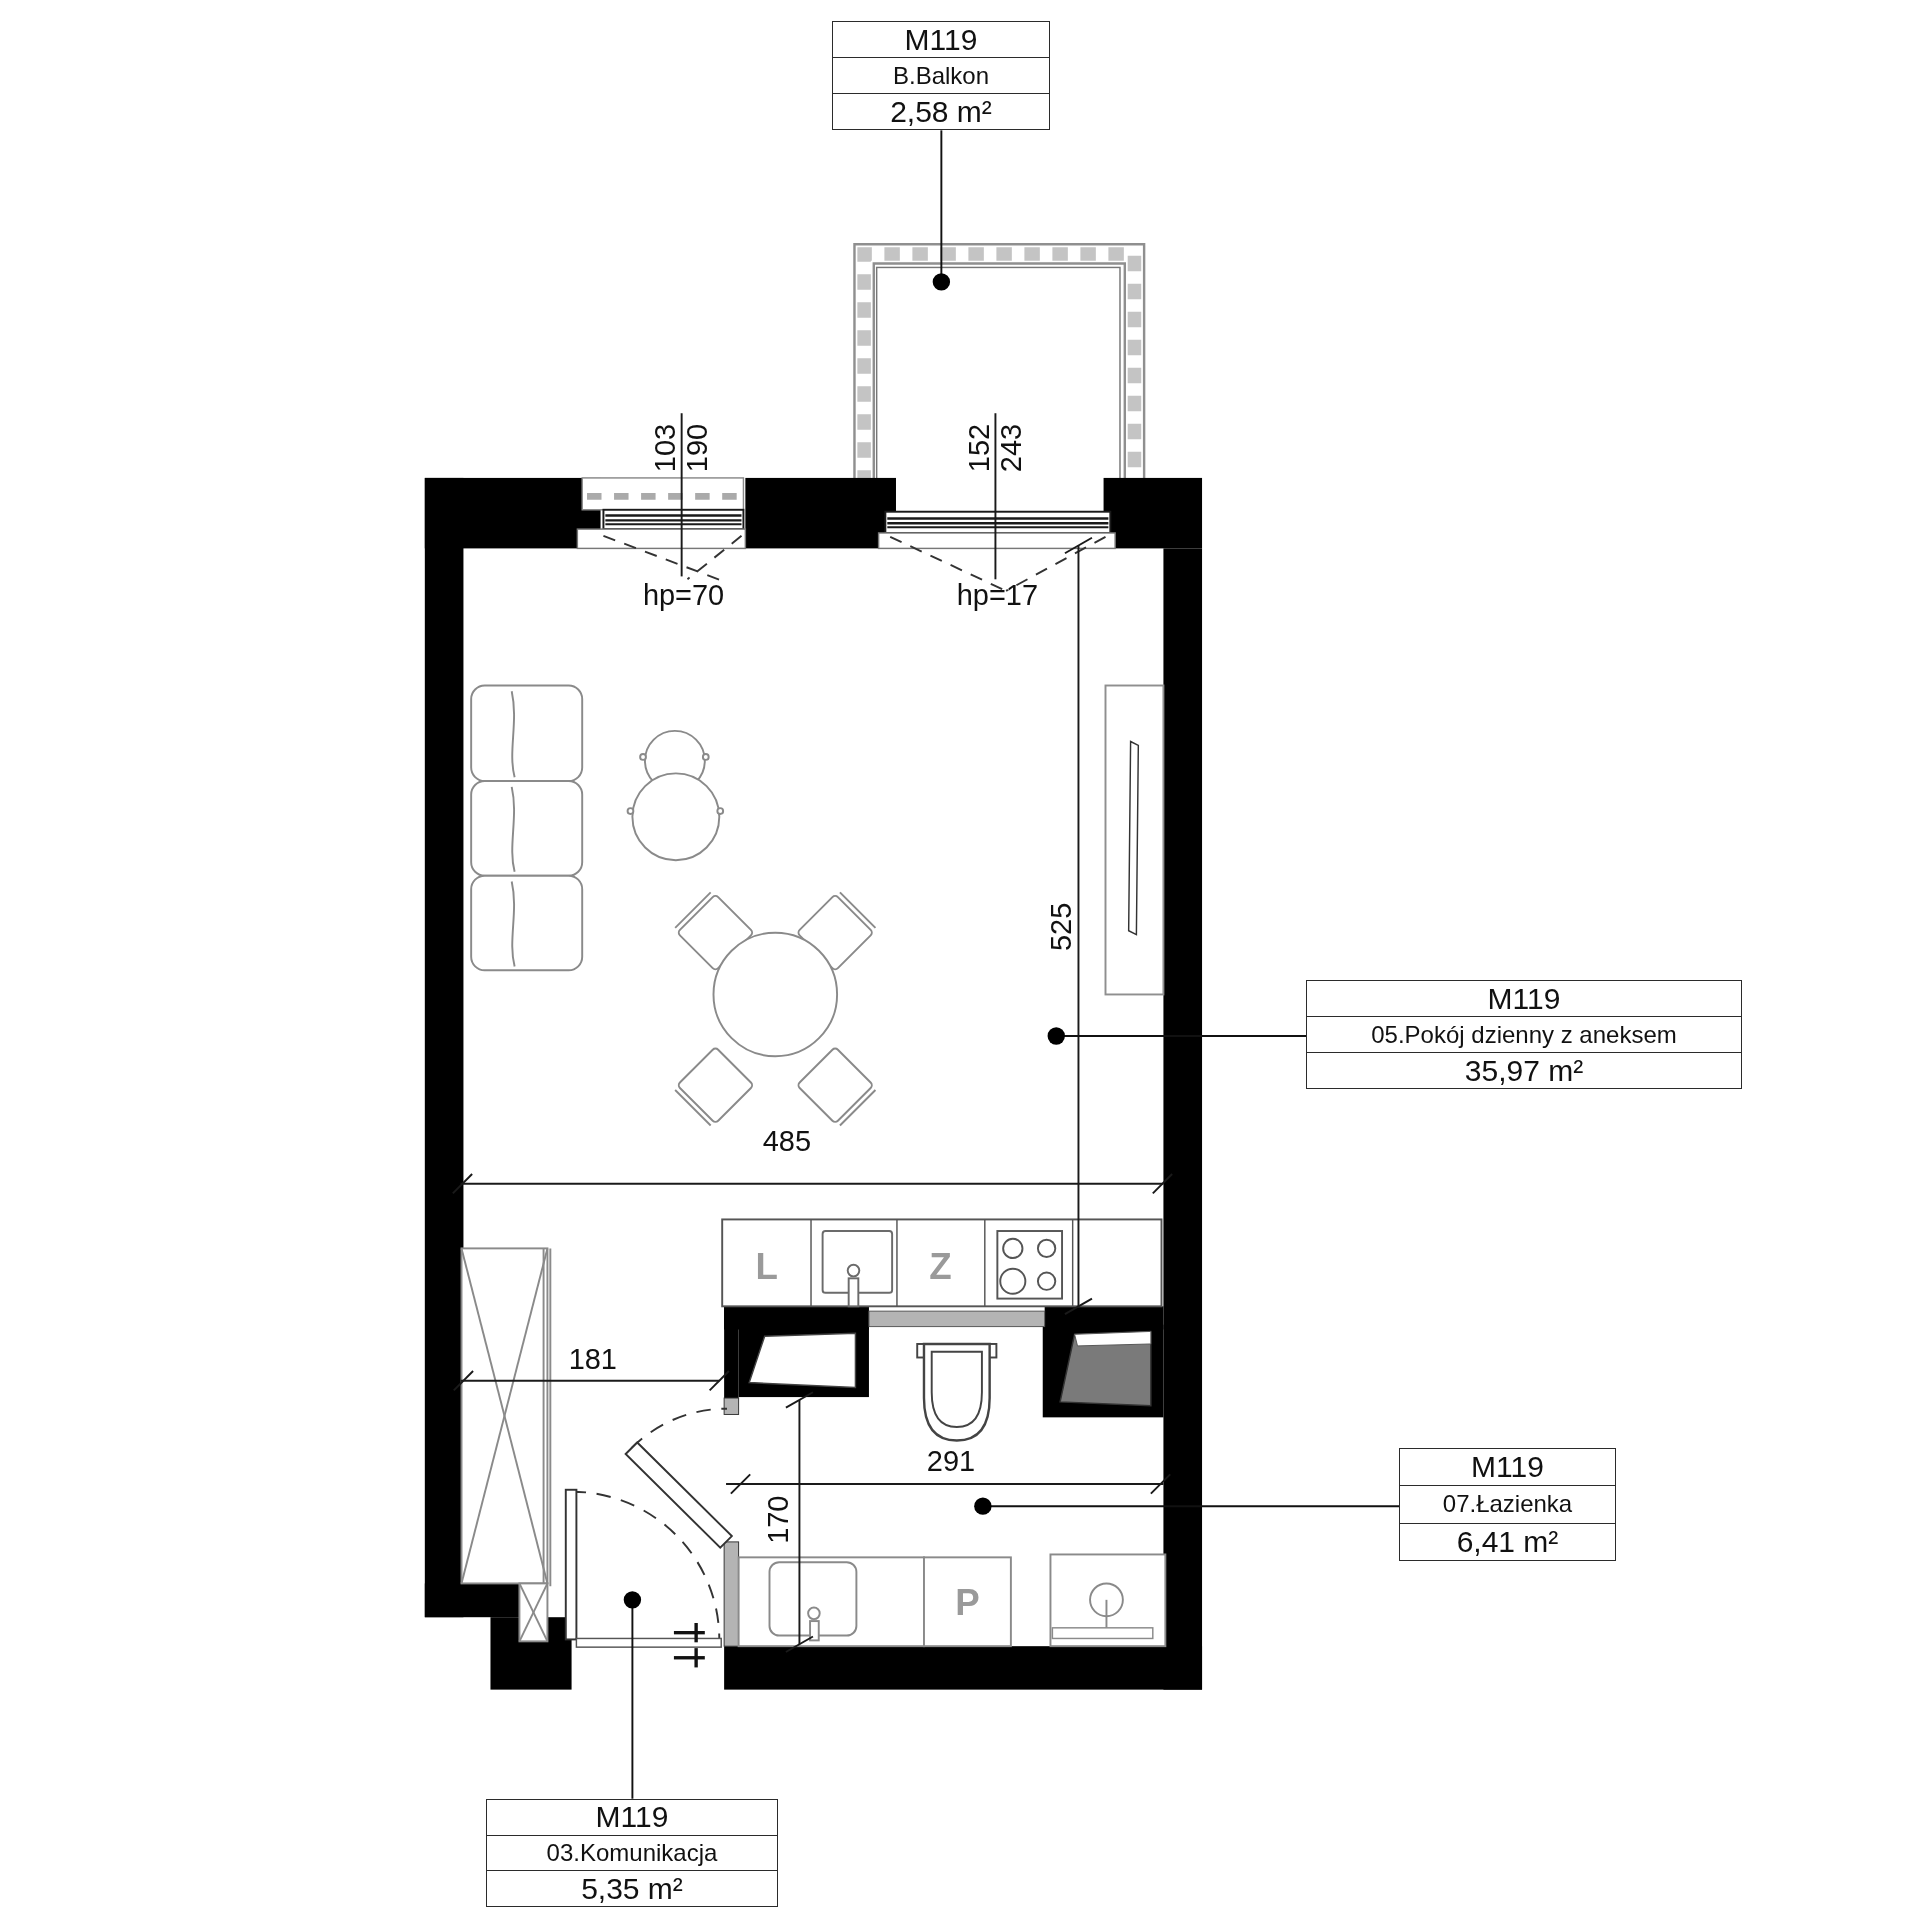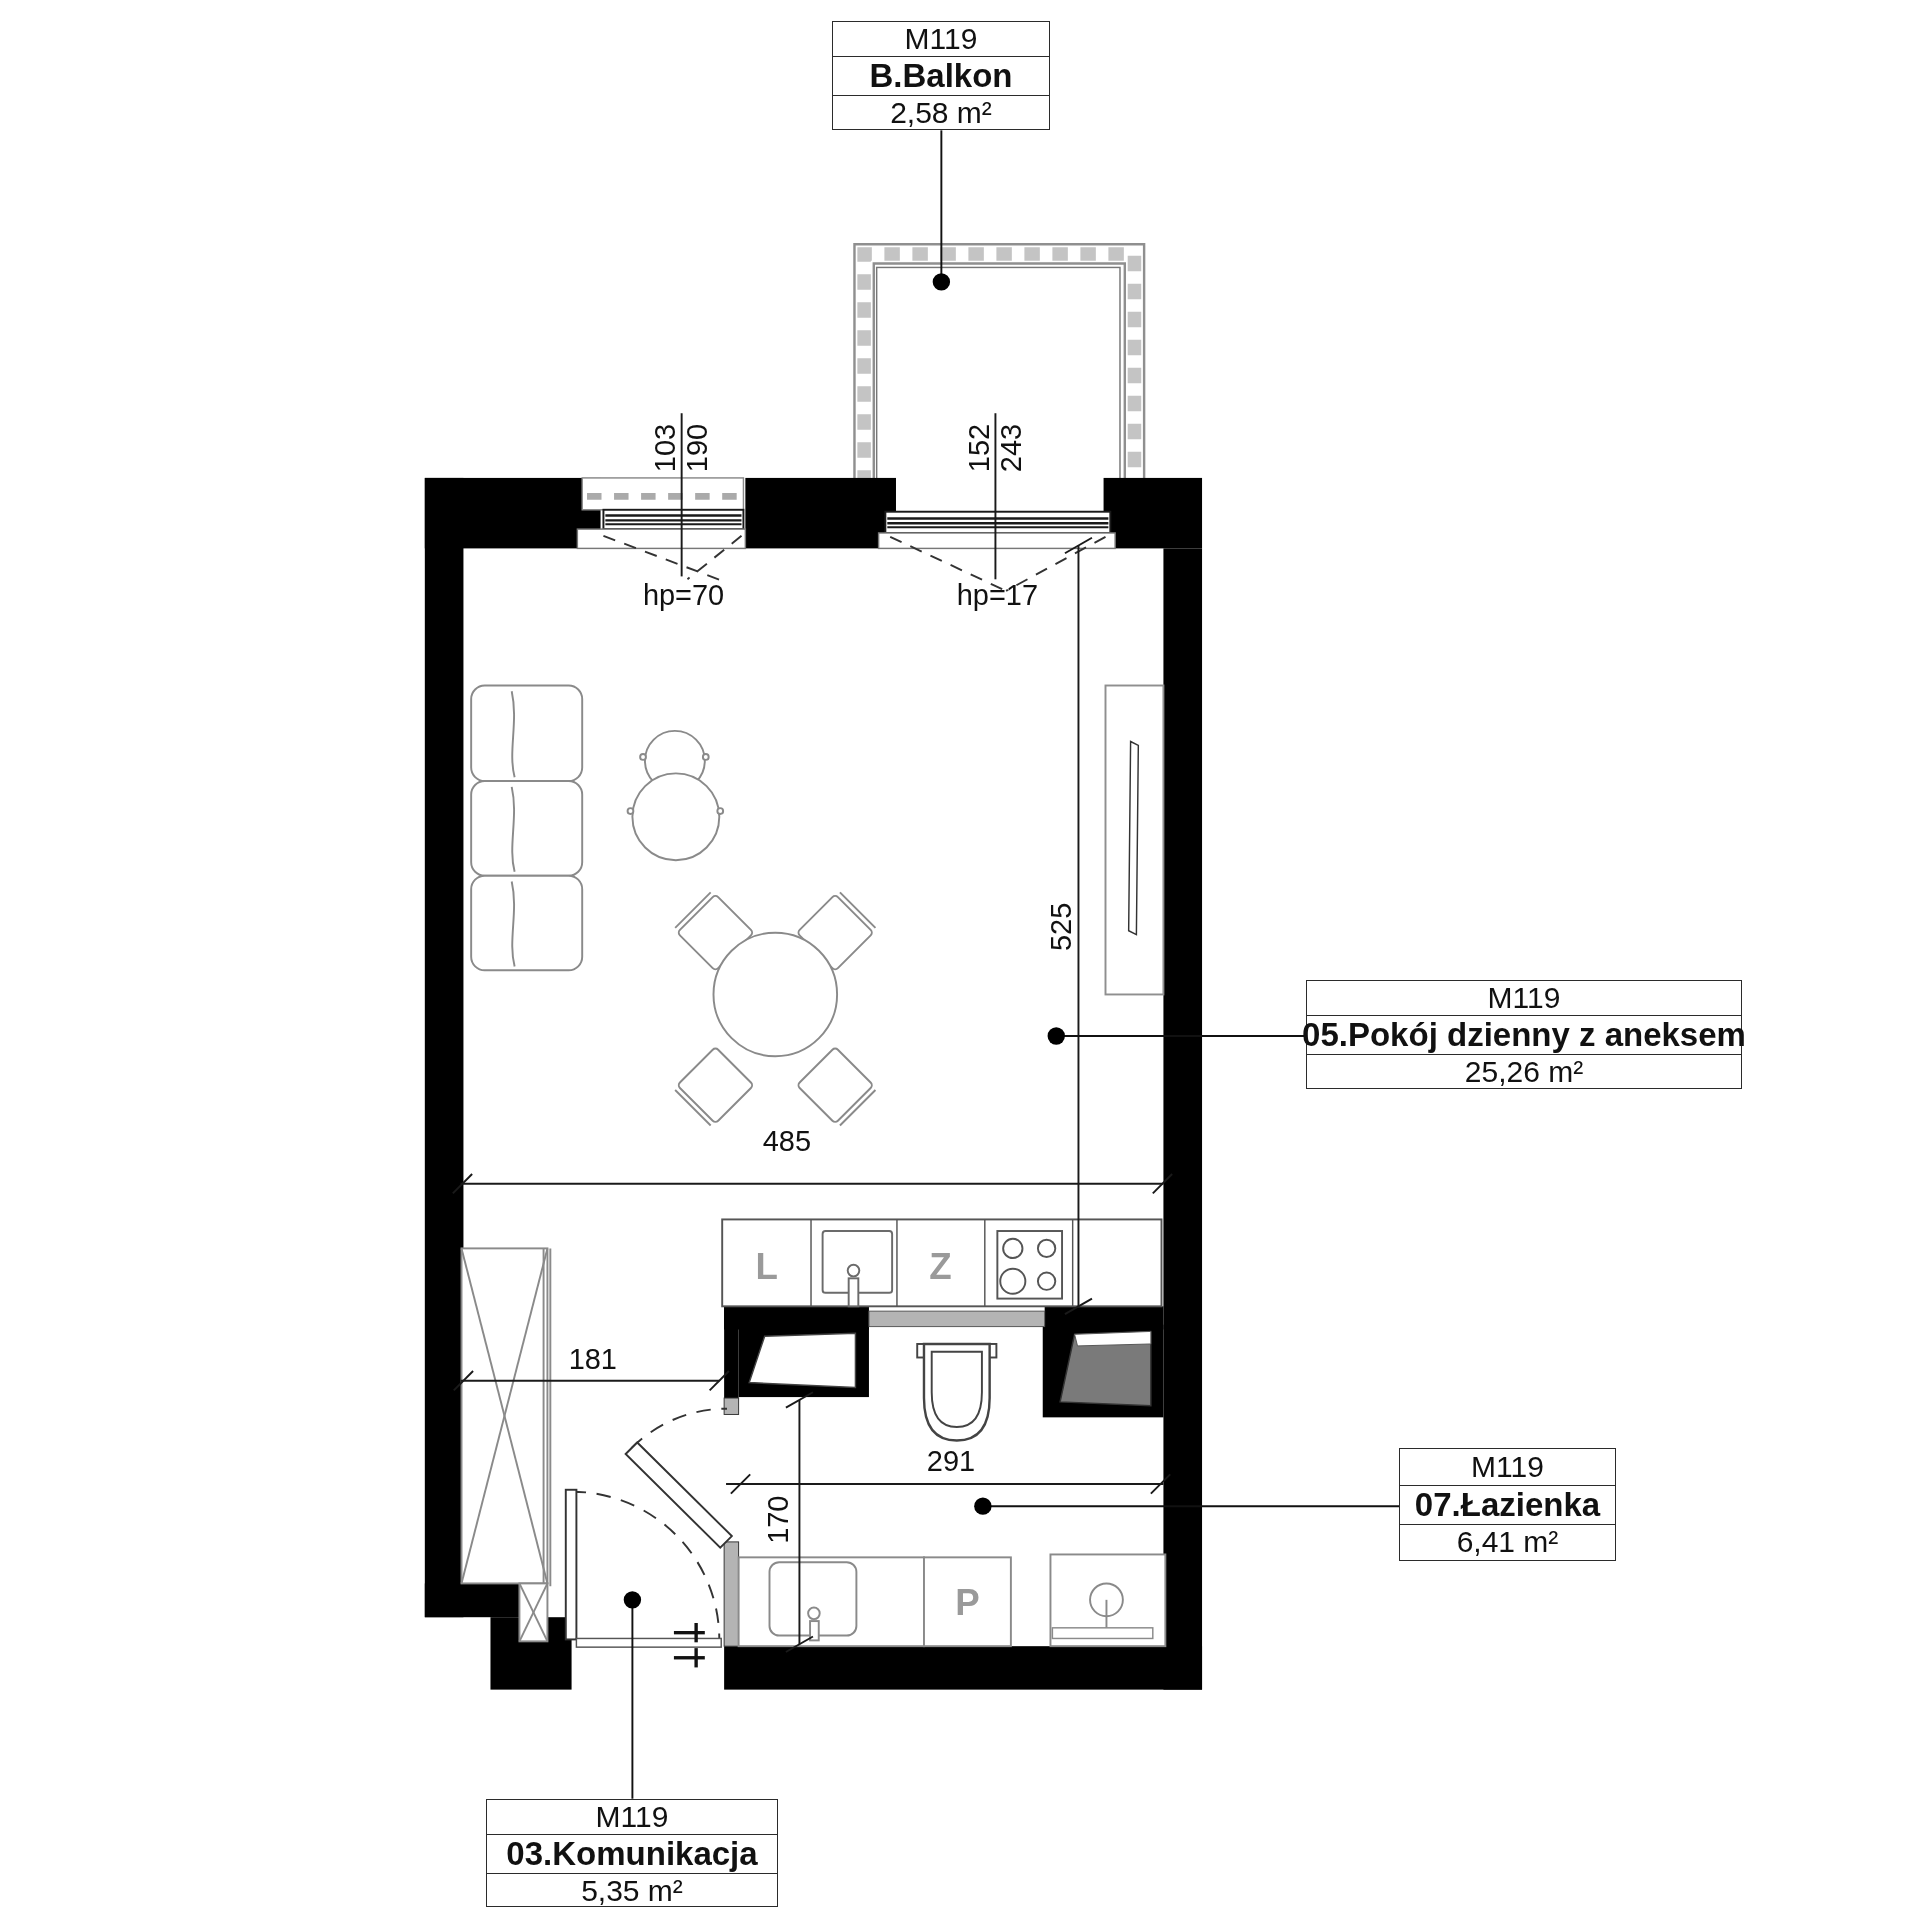--- a/index.html
+++ b/index.html
@@ -1,21 +1,21 @@
 <!DOCTYPE html>
 <html><head>
 <meta charset="utf-8">
 <style>
   html,body{margin:0;padding:0;background:#ffffff;}
   #canvas{position:relative;width:1931px;height:1931px;background:#ffffff;overflow:hidden;
           font-family:"Liberation Sans", sans-serif;color:#111;}
   svg{position:absolute;left:0;top:0;}
   .lbox{position:absolute;background:#fff;border:1.9px solid #2b2b2b;display:flex;flex-direction:column;box-sizing:border-box;}
   .lbox .row{flex:1;display:flex;align-items:center;justify-content:center;font-size:30px;white-space:nowrap;}
-  .lbox .row.mid{border-top:1.9px solid #2b2b2b;border-bottom:1.9px solid #2b2b2b;font-weight:bold;font-size:33px;}
+  .lbox .row.mid{border-top:1.9px solid #2b2b2b;border-bottom:1.9px solid #2b2b2b;font-weight:normal;font-size:24px;}
   text{font-family:"Liberation Sans", sans-serif;fill:#111;}
   .dimtxt{font-size:30px;}
   .appl{font-size:38px;font-weight:bold;fill:#9a9a9a;}
 </style>
 </head>
 <body>
 
 <div id="canvas">
 
 <svg width="1931" height="1931" viewBox="0 0 2000 2000">
@@ -254,21 +254,21 @@
 
   <div class="lbox" style="left:832px;top:21px;width:218px;height:109px;">
     <div class="row">M119</div>
     <div class="row mid">B.Balkon</div>
     <div class="row">2,58 m²</div>
   </div>
 
   <div class="lbox" style="left:1306px;top:980px;width:436px;height:109px;">
     <div class="row">M119</div>
     <div class="row mid">05.Pokój dzienny z aneksem</div>
-    <div class="row">25,26 m²</div>
+    <div class="row">35,97 m²</div>
   </div>
 
   <div class="lbox" style="left:1399px;top:1448px;width:217px;height:113px;">
     <div class="row">M119</div>
     <div class="row mid">07.Łazienka</div>
     <div class="row">6,41 m²</div>
   </div>
 
   <div class="lbox" style="left:486px;top:1799px;width:292px;height:108px;">
     <div class="row">M119</div>

